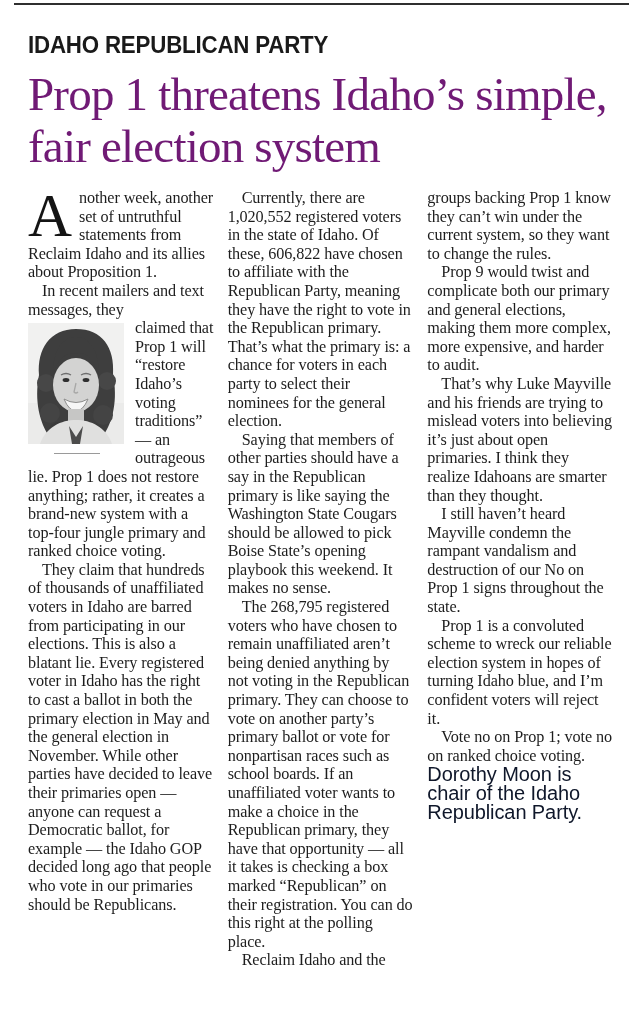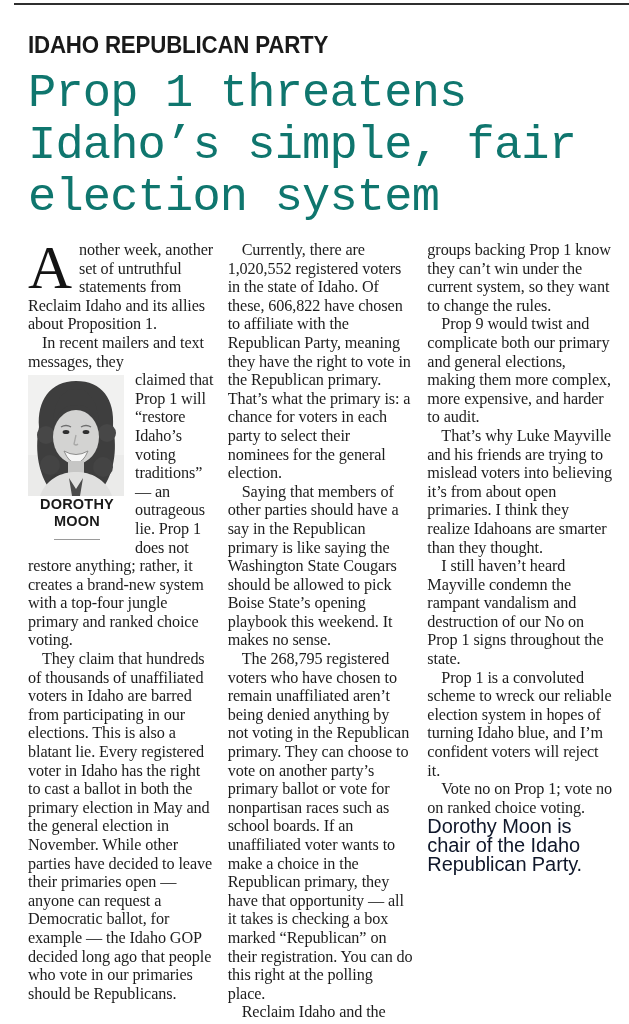--- a/index.html
+++ b/index.html
@@ -19,26 +19,26 @@
     font-family:"Liberation Sans", sans-serif;
     font-weight:700;
     font-size:23px;
     letter-spacing:-0.2px;
     color:#1a1a1a;
     margin-top:27px;
     transform:scaleX(0.97);
     transform-origin:left center;
   }
   .headline {
-    font-family:Liberation Mono, monospace;
+    font-family:Liberation Serif, serif;
     font-weight:400;
     font-size:47px;
     line-height:52px;
     letter-spacing:-0.8px;
-    color:#0f766e;
+    color:#701a75;
     margin-top:9px;
   }
   .cols {
     display:flex;
     gap:14px;
     margin-top:17px;
   }
   .col {
     flex:1 1 0;
     font-size:16.2px;
@@ -127,42 +127,38 @@
 
             <path d="M48 60 L 46 69 Q 48 71 50 69" stroke="#a8a8a7" stroke-width="1.3" fill="none"></path>
 
             <path d="M36 76 Q 48 83 60 76 Q 55 88 48 88 Q 41 88 36 76 Z" fill="#f6f6f6" stroke="#8d8d8c" stroke-width="1"></path>
 
             <path d="M40 86 L 40 100 L 56 100 L 56 86 Z" fill="#c6c6c5"></path>
 
             <path d="M12 121 C 18 104 33 97 48 97 C 63 97 78 104 84 121 Z" fill="#e0e0df"></path>
             <path d="M41 103 L 48 114 L 55 103 L 52 121 L 44 121 Z" fill="#4c4c4c"></path>
           </svg>
-          <span class="caption">
-            <span style="display:block">DOROTHY</span>
-            <span style="display:block">MOON</span>
-          </span>
           <span class="cap-rule" style="display:block"></span>
         </span>
         <span>claimed that Prop 1 will “restore Idaho’s voting traditions” — an outrageous lie. Prop 1 does not restore anything; rather, it creates a brand-new system with a top-four jungle primary and ranked choice voting.</span>
       </p>
       <p class="ind"><span>They claim that hundreds of thousands of unaffiliated voters in Idaho are barred from participating in our elections. This is also a blatant lie. Every registered voter in Idaho has the right to cast a ballot in both the primary election in May and the general election in November. While other parties have decided to leave their primaries open — anyone can request a Democratic ballot, for example — the Idaho GOP decided long ago that people who vote in our primaries should be Republicans.</span></p>
     </div>
 
     <div class="col">
       <p class="ind"><span>Currently, there are 1,020,552 registered voters in the state of Idaho. Of these, 606,822 have chosen to affiliate with the Republican Party, meaning they have the right to vote in the Republican primary. That’s what the primary is: a chance for voters in each party to select their nominees for the general election.</span></p>
       <p class="ind"><span>Saying that members of other parties should have a say in the Republican primary is like saying the Washington State Cougars should be allowed to pick Boise State’s opening playbook this weekend. It makes no sense.</span></p>
       <p class="ind"><span>The 268,795 registered voters who have chosen to remain unaffiliated aren’t being denied anything by not voting in the Republican primary. They can choose to vote on another party’s primary ballot or vote for nonpartisan races such as school boards. If an unaffiliated voter wants to make a choice in the Republican primary, they have that opportunity — all it takes is checking a box marked “Republican” on their registration. You can do this right at the polling place.</span></p>
       <p class="ind"><span>Reclaim Idaho and the</span></p>
     </div>
 
     <div class="col">
       <p><span>groups backing Prop 1 know they can’t win under the current system, so they want to change the rules.</span></p>
       <p class="ind"><span>Prop 9 would twist and complicate both our primary and general elections, making them more complex, more expensive, and harder to audit.</span></p>
-      <p class="ind"><span>That’s why Luke Mayville and his friends are trying to mislead voters into believing it’s from about open primaries. I think they realize Idahoans are smarter than they thought.</span></p>
+      <p class="ind"><span>That’s why Luke Mayville and his friends are trying to mislead voters into believing it’s just about open primaries. I think they realize Idahoans are smarter than they thought.</span></p>
       <p class="ind"><span>I still haven’t heard Mayville condemn the rampant vandalism and destruction of our No on Prop 1 signs throughout the state.</span></p>
       <p class="ind"><span>Prop 1 is a convoluted scheme to wreck our reliable election system in hopes of turning Idaho blue, and I’m confident voters will reject it.</span></p>
       <p class="ind"><span>Vote no on Prop 1; vote no on ranked choice voting.</span></p>
       <p class="byline">Dorothy Moon is chair of the Idaho Republican Party.</p>
     </div>
 
   </div>
 </div>
 
 </body></html>

